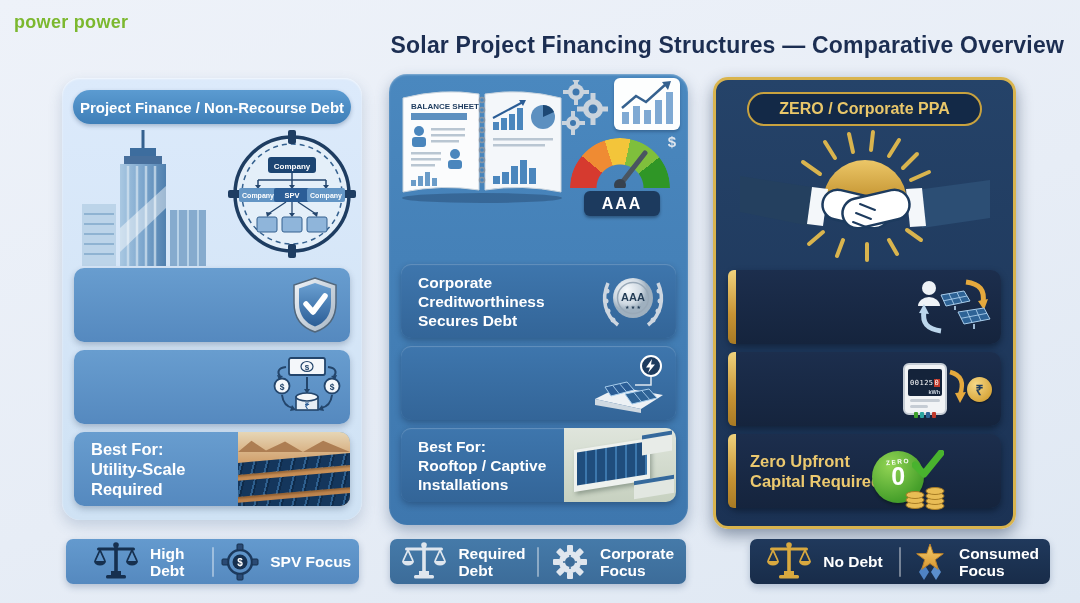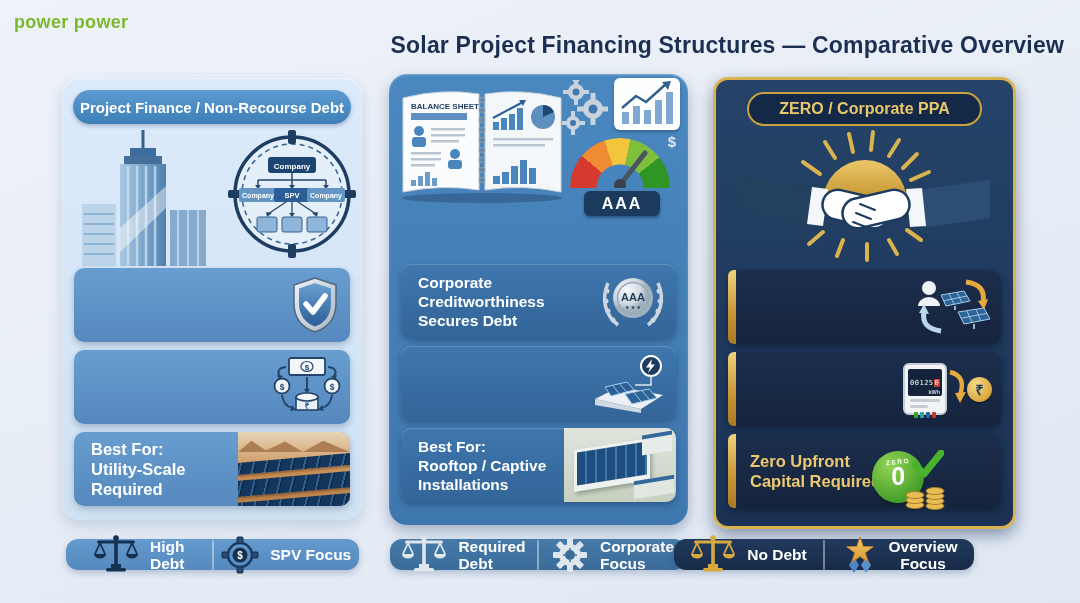--- a/index.html
+++ b/index.html
@@ -56,24 +56,24 @@
   .aaabox{position:absolute;left:22px;top:113px;width:76px;height:25px;background:#1c3a5e;border-radius:6px;color:#fff;font-weight:800;font-size:16px;display:flex;align-items:center;justify-content:center;letter-spacing:2px;box-shadow:0 2px 3px rgba(10,25,45,.4);}
   .chartbox{position:absolute;right:2px;top:0;width:66px;height:52px;background:#fdfefe;border-radius:6px;box-shadow:0 2px 3px rgba(15,35,65,.3);}
   .dollar{position:absolute;right:6px;top:55px;color:#dfe6ee;font-weight:bold;font-size:15px;}
 
   .bookwrap{position:absolute;left:8px;top:10px;}
 
   
   .hswrap{position:absolute;left:50%;top:2px;transform:translateX(-50%);}
 
   
-  .badge{position:absolute;top:539px;height:31px;border-radius:12px;display:flex;align-items:center;color:#fff;font-weight:bold;box-shadow:0 3px 7px rgba(40,70,110,.28);}
+  .badge{position:absolute;top:539px;height:45px;border-radius:7px;display:flex;align-items:center;color:#fff;font-weight:bold;box-shadow:0 3px 7px rgba(40,70,110,.28);}
   #badge1{left:66px;width:293px;background:linear-gradient(180deg,#649ace,#5589bf);}
   #badge2{left:390px;width:296px;background:linear-gradient(180deg,#457aa9,#3c6c99);}
-  #badge3{left:674px;width:300px;background:linear-gradient(180deg,#20395c,#182c49);text-align:center;}
+  #badge3{left:750px;width:300px;background:linear-gradient(180deg,#20395c,#182c49);}
   .half{flex:1;display:flex;align-items:center;justify-content:center;gap:11px;}
   .bdiv{width:2px;height:30px;background:rgba(255,255,255,.4);border-radius:1px;}
   .blabel{font-size:15.5px;line-height:17px;}
   #badge3 .blabel{color:#fff;}
 
   
   .meteric{display:flex;align-items:center;}
   .meter{width:44px;height:52px;background:#f2f4f6;border:2px solid #c7ced6;border-radius:6px;box-sizing:border-box;position:relative;}
   .mdisp{margin:4px 3px 0;background:#14233a;border-radius:2px;padding:2px 2px 1px;}
   .mdig{font-family:"DejaVu Sans Mono",monospace;font-size:7px;color:#fff;letter-spacing:.5px;}
@@ -674,19 +674,19 @@
             <linearGradient id="starg" x1="0" y1="0" x2="0" y2="1">
               <stop offset="0" stop-color="#f3cf6f"></stop>
               <stop offset="1" stop-color="#d9962f"></stop>
             </linearGradient>
           </defs>
         <polygon points="12,22 17,30 12,38 7,30" fill="#4f83c4"></polygon>
         <polygon points="24,22 19,30 24,38 29,30" fill="#5b8fce"></polygon>
         <path d="M18,2 L21.3,11.5 L31.3,11.7 L23.3,17.7 L26.2,27.3 L18,21.6 L9.8,27.3 L12.7,17.7 L4.7,11.7 L14.7,11.5 Z" fill="url(#starg)" stroke="#b9802a" stroke-width="1"></path>
       </svg>
       <div class="blabel">
-        <span>Overview</span><br>
+        <span>Consumed</span><br>
         <span>Focus</span>
       </div>
     </div>
   </div>
 
 </div>
 
 </body></html>

